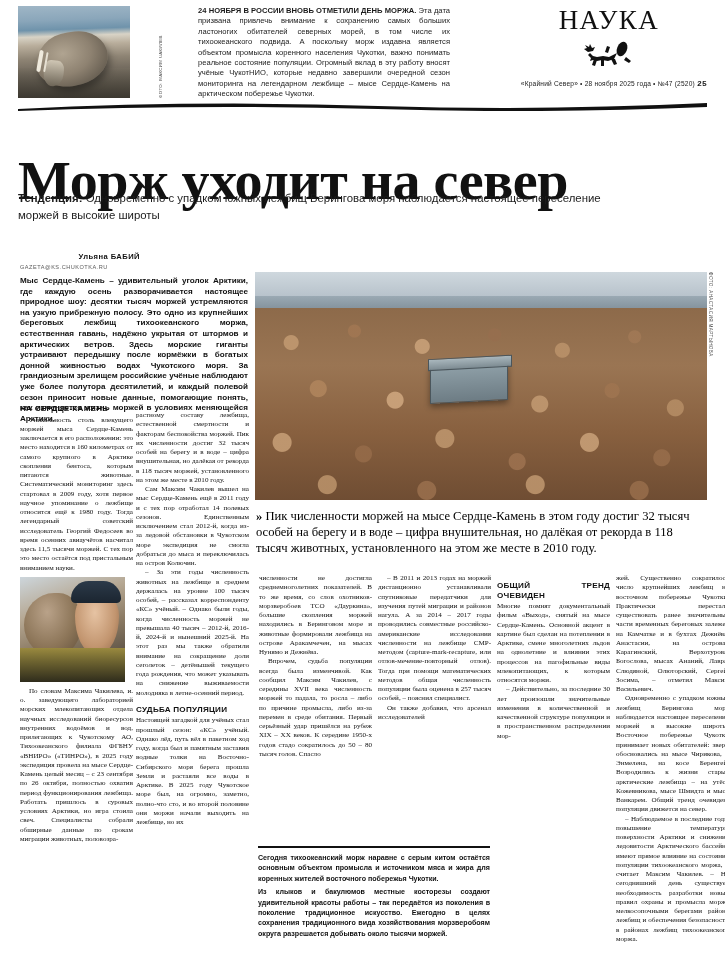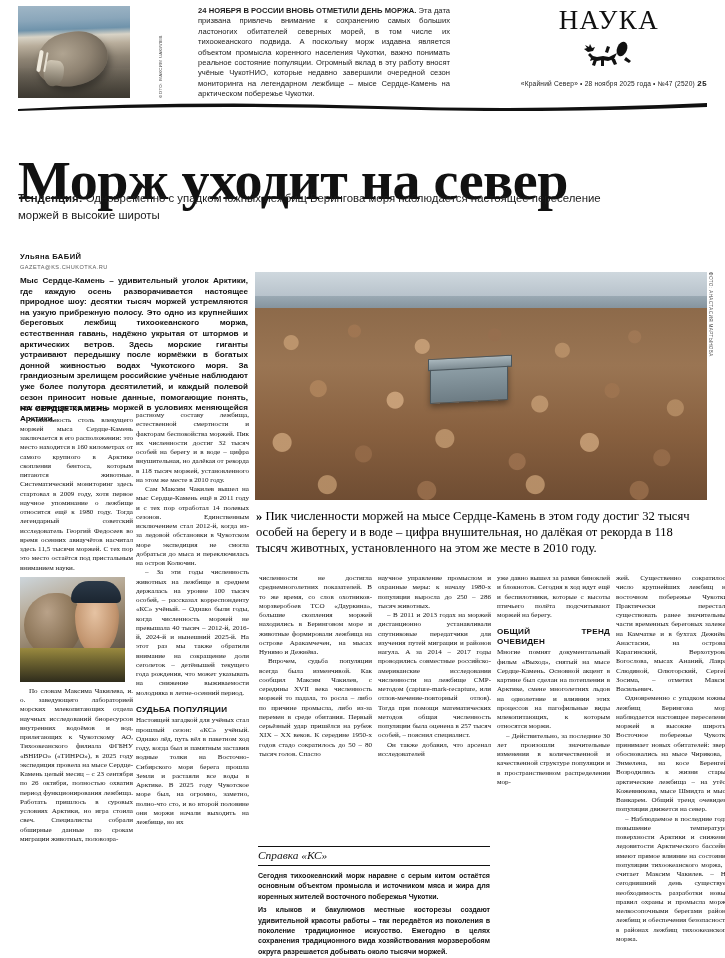--- a/index.html
+++ b/index.html
@@ -114,21 +114,21 @@
     position:absolute;left:18px;top:190px;width:620px;
     font-family:"Liberation Sans", sans-serif;
     font-size:11.4px;line-height:16.5px;color:#1b1b1b;
   }
   .subhead b{font-weight:bold;}
 
   
   .byline{
     position:absolute;left:20px;top:252px;width:120px;
     font-family:"Liberation Sans", sans-serif;
-    font-size:7.6px;letter-spacing:.45px;color:#111;font-weight:bold;
+    font-size:7.6px;letter-spacing:.45px;color:#111;font-weight:bold;text-align:right;
   }
   .byline-mail{
     position:absolute;left:20px;top:264px;width:150px;
     font-family:"Liberation Sans", sans-serif;
     font-size:5.6px;letter-spacing:.5px;color:#5a5a5a;
   }
 
   
   .lead{
     position:absolute;left:20px;top:276px;width:228px;
@@ -385,43 +385,40 @@
       <div class="sec-h">СУДЬБА ПОПУЛЯЦИИ</div>
       <p class="noind">Настоящей загадкой для учёных стал прошлый сезон: «КС» учёный. Однако лёд, путь вёл в пакетном ход году, когда был и памятным заставив водные толки на Восточно-Сибирского моря берега прошла Земля и растаяли все воды в Арктике. В 2025 году Чукотское море был, на огромно,  заметно, полно-что сто, и во второй половине они моржи начали выходить на лежбище, но их</p>
     </div>
 
     <div class="col colbox" id="col3">
       <p class="noind">численности не достигла среднемноголетних показателей. В то же время, со слов охотников-морзверобоев ТСО «Дауркина», большие скопления моржей находились в Беринговом море и животные формировали лежбища на острове Аракамчечен, на мысах Нунямо и Дежнёва.</p>
       <p>Впрочем, судьба популяции всегда была изменчивой. Как сообщил Максим Чакилев, с середины XVII века численность моржей то падала, то росла – либо по причине промысла, либо из-за перемен в среде обитания. Первый серьёзный удар пришёлся на рубеж XIX – XX веков. К середине 1950-х годов стадо сократилось до 50 – 80 тысяч голов. Спасло</p>
     </div>
 
     <div class="col colbox" id="col4">
-      <p class="noind">научное управление промыслом и охранные меры: к началу 1980-х популяция выросла до 250 – 286 тысяч животных.</p>
       <p>– В 2011 и 2013 годах на моржей дистанционно устанавливали спутниковые передатчики для изучения путей миграции и районов нагула. А за 2014 – 2017 годы проводились совместные российско-американские исследования численности на лежбище СМР-методом (capture-mark-recapture, или отлов-мечение-повторный отлов). Тогда при помощи математических методов общая численность популяции была оценена в 257 тысяч особей, – пояснил специалист.</p>
       <p>Он также добавил, что арсенал исследователей</p>
     </div>
 
     <div class="col colbox" id="col5">
-      <p class="noind">уже давно вышел за рамки биноклей и блокнотов. Сегодня в ход идут ещё и беспилотники, которые с высоты птичьего полёта подсчитывают моржей на берегу.</p>
       <div class="sec-h">ОБЩИЙ ТРЕНД ОЧЕВИДЕН</div>
       <p class="noind">Многие помнят документальный фильм «Выход», снятый на мысе Сердце-Камень. Основной акцент в картине был сделан на потеплении в Арктике, смене многолетних льдов на однолетние и влиянии этих процессов на пагофильные виды млекопитающих, к которым относятся моржи.</p>
       <p>– Действительно, за последние 30 лет произошли значительные изменения в количественной и качественной структуре популяции и в пространственном распределении мор-</p>
     </div>
 
     <div class="col colbox" id="col6">
       <p class="noind">жей. Существенно сократилось число крупнейших лежбищ на восточном побережье Чукотки. Практически перестали существовать ранее значительные части временных береговых залежек на Камчатке и в бухтах Дежнёва, Анастасии, на островах Карагинский, Верхотурова, Богослова, мысах Ананий, Лавра, Слюдяной, Олюторский, Сергей, Зосима, – отметил Максим Васильевич.</p>
       <p>Одновременно с упадком южных лежбищ Берингова моря наблюдается настоящее переселение моржей в высокие широты. Восточное побережье Чукотки принимает новых обитателей: звери обосновались на мысе Чирикова, у Энмелена, на косе Беренгей. Возродились к жизни старые арктические лежбища – на утёсе Кожевникова, мысе Шмидта и мысе Ванкарем. Общий тренд очевиден: популяция движется на север.</p>
       <p>– Наблюдаемое в последние годы повышение температуры поверхности Арктики и снижение ледовитости Арктического бассейна имеют прямое влияние на состояние популяции тихоокеанского моржа, – считает Максим Чакилев. – На сегодняшний день существует необходимость разработки новых правил охраны и промысла моржа мелкосопочными берегами района лежбищ и обеспечения безопасности в районах лежбищ тихоокеанского моржа.</p>
     </div>
 
   </div>
 
   <div class="spravka">
     <div class="rule"></div>
-    <div class="ttl">Справка «КС»</div>
     <div class="rule2"></div>
     <div class="txt">
       <p>Сегодня тихоокеанский морж наравне с серым китом остаётся основным объектом промысла и источником мяса и жира для коренных жителей восточного побережья Чукотки.</p>
       <p>Из клыков и бакулюмов местные косторезы создают удивительной красоты работы – так передаётся из поколения в поколение традиционное искусство. Ежегодно в целях сохранения традиционного вида хозяйствования морзверобоям округа разрешается добывать около тысячи моржей.</p>
     </div>
   </div>
 
 </div>
 
 </body></html>

